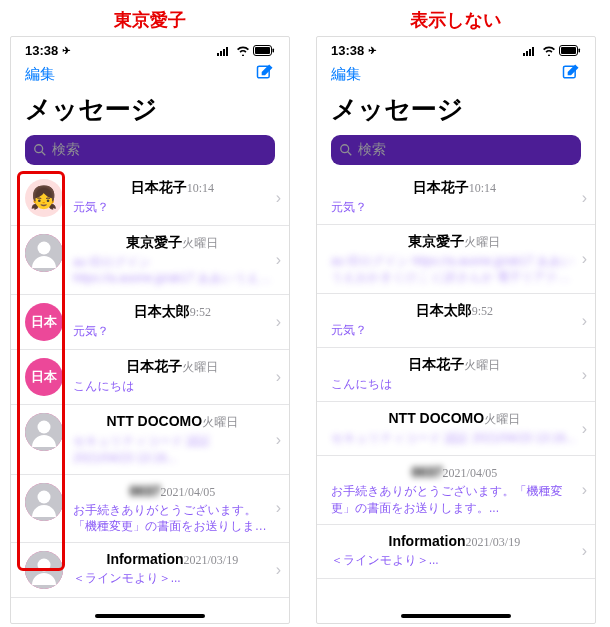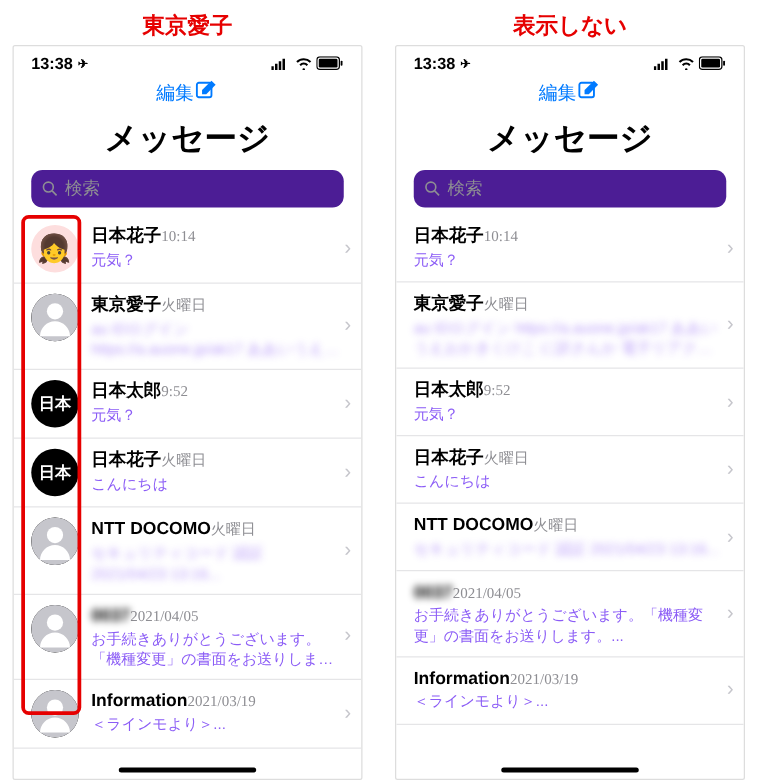--- a/index.html
+++ b/index.html
@@ -33,31 +33,30 @@
       align-items: center;
       padding: 6px 14px 2px;
       font-size: 13px;
       font-weight: 600;
     }
     .status-left { display: flex; align-items: center; gap: 4px; }
     .loc-icon { font-size: 10px; }
     .status-right { display: flex; align-items: center; gap: 3px; }
     .nav-row {
       display: flex;
-      justify-content: center;
+      justify-content: space-between;
       align-items: center;
       padding: 2px 14px;
     }
     .edit-link { color: #007aff; font-size: 15px; }
     .compose-icon svg { width: 20px; height: 20px; }
     .title {
       font-size: 26px;
       font-weight: 700;
       padding: 4px 14px 8px;
-      text-align: center;
     }
     .search {
       margin: 0 14px 6px;
       background: #4c1d95;
       border-radius: 9px;
       display: flex;
       align-items: center;
       padding: 6px 8px;
       color: #8e8e93;
       font-size: 14px;
@@ -67,29 +66,29 @@
     .row {
       display: flex;
       align-items: flex-start;
       padding: 8px 8px 8px 14px;
       border-bottom: 0.5px solid #e5e5e7;
       min-height: 54px;
     }
     .phone.no-avatar .row { padding-left: 14px; }
     .avatar {
       width: 38px; height: 38px; border-radius: 50%;
-      background: #000000;
+      background: #ec4899;
       display: flex; align-items: center; justify-content: center;
       margin-right: 10px; flex-shrink: 0;
       color: #fff; font-size: 13px; font-weight: 600;
     }
     .avatar.emoji { background: #fddede; font-size: 22px; }
     .avatar.generic svg { width: 38px; height: 38px; }
     .row-main { flex: 1; min-width: 0; }
-    .row-top { display: flex; justify-content: flex-start; align-items: baseline; }
+    .row-top { display: flex; justify-content: center; align-items: baseline; }
     .name { font-size: 14px; font-weight: 600; color: #000; }
     .time { font-size: 12px; color: #8e8e93; white-space: nowrap; font-family: Liberation Serif, serif; }
     .chev { color: #c6c6cc; font-size: 16px; padding: 0 0 0 4px; align-self: center; }
     .preview {
       font-size: 12px; color: #8b5cf6; line-height: 1.35;
       margin-top: 2px;
       overflow: hidden;
       display: -webkit-box; -webkit-line-clamp: 2; -webkit-box-orient: vertical;
     }
     .preview.blur { filter: blur(3px); opacity: 0.6; }

